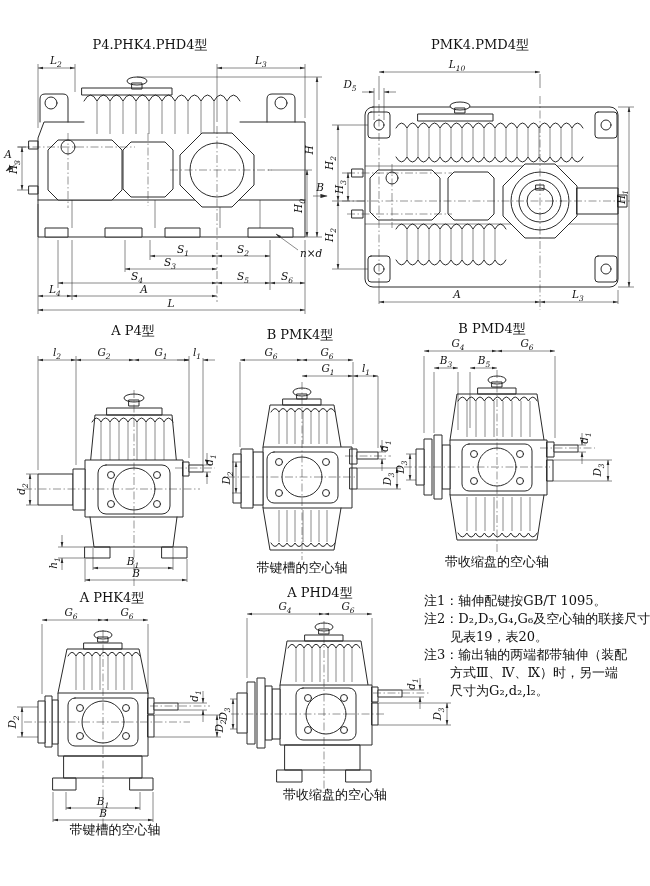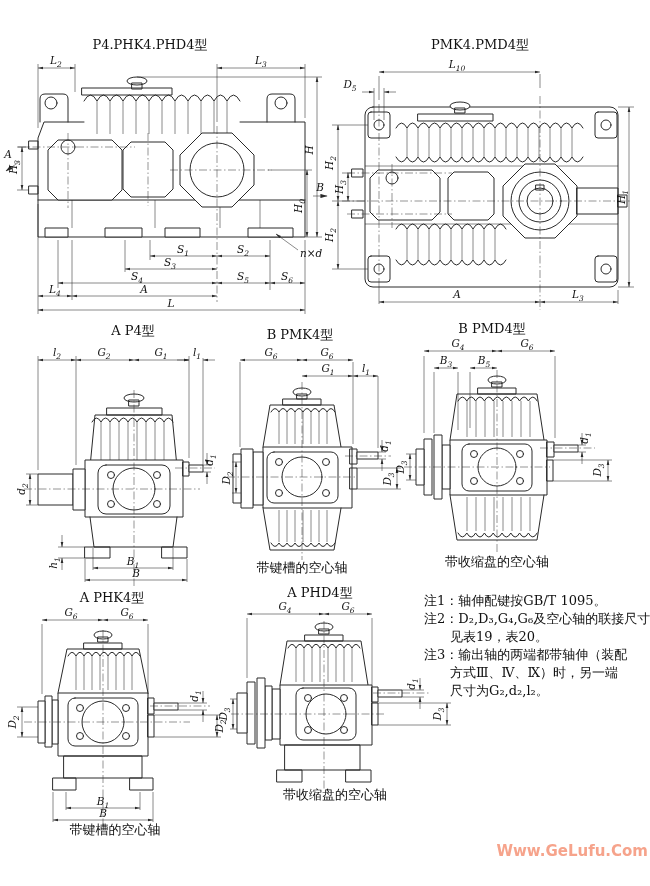--- a/index.html
+++ b/index.html
@@ -476,14 +476,13 @@
 <div id="notes">
   <div>注1：轴伸配键按GB/T 1095。</div>
   <div>注2：D₂,D₃,G₄,G₆及空心轴的联接尺寸</div>
   <div class="ind">见表19，表20。</div>
   <div>注3：输出轴的两端都带轴伸（装配</div>
   <div class="ind">方式Ⅲ、Ⅳ、Ⅸ）时，另一端</div>
   <div class="ind">尺寸为G₂,d₂,l₂。</div>
 </div>
 
 <div id="wm">
-  <div class="w2">Www.GeLufu.Com</div>
 </div>
 
 </body></html>

